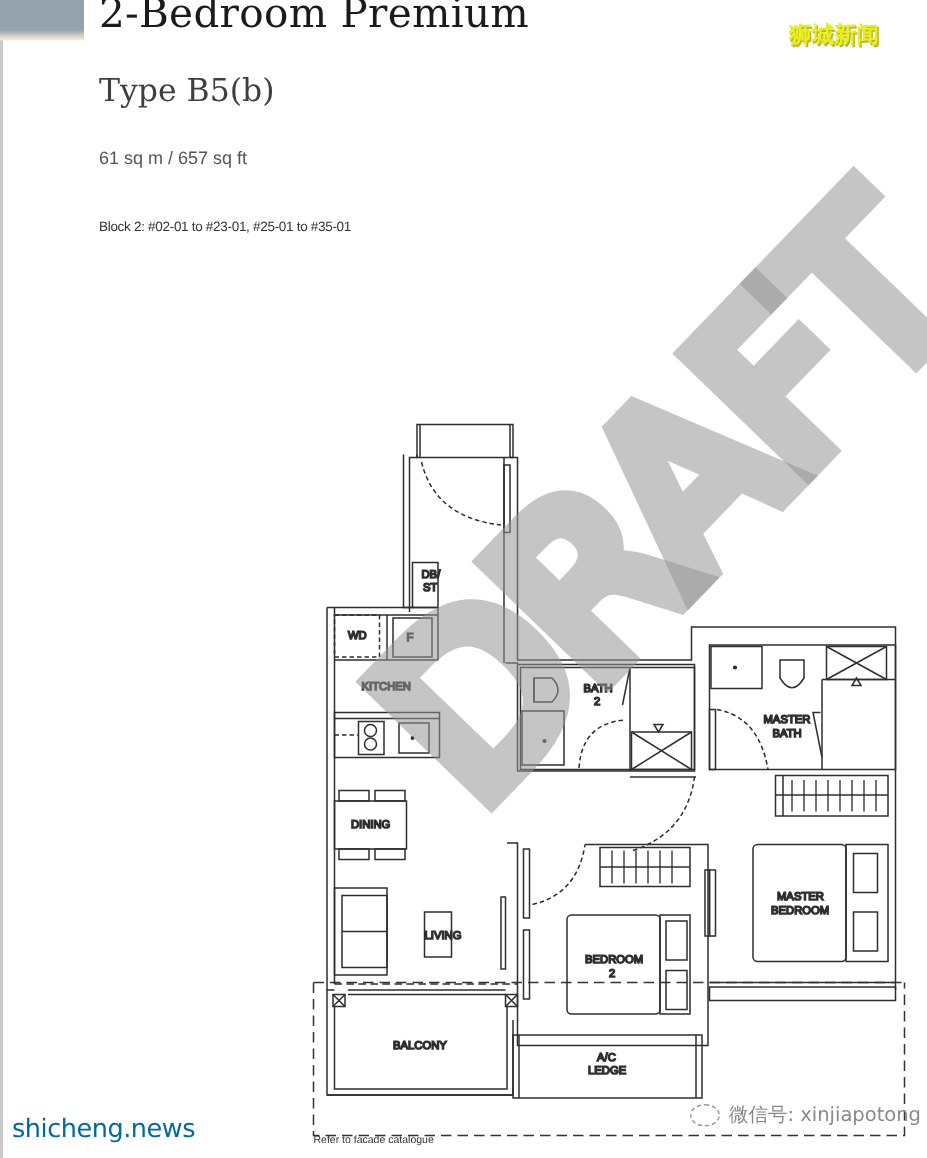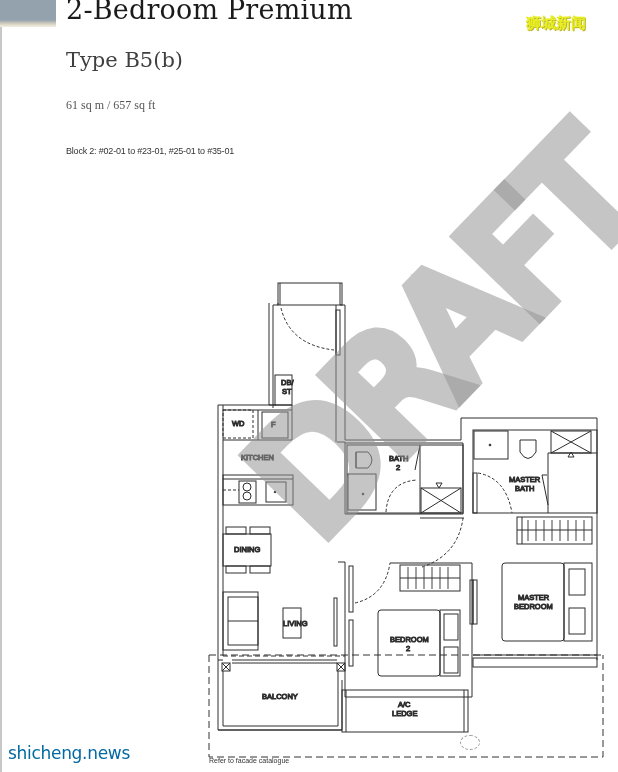--- a/index.html
+++ b/index.html
@@ -14,21 +14,21 @@
     }
     .title {
       position: absolute; left: 66px; top: -6px; font-family: "DejaVu Serif", serif;
       font-size: 27px; color: #1b1b1b; letter-spacing: 0.2px; white-space: nowrap;
     }
     .subtitle {
       position: absolute; left: 66px; top: 48px; font-family: "DejaVu Serif", serif;
       font-size: 21px; color: #3f3f3f; white-space: nowrap; text-align: center;
     }
     .area {
-      position: absolute; left: 66px; top: 98px; font-family: Liberation Serif, serif;
+      position: absolute; left: 66px; top: 98px; font-family: Liberation Sans, sans-serif;
       font-size: 12px; color: #555; white-space: nowrap;
     }
     .units {
       position: absolute; left: 66px; top: 146px; font-family: Liberation Sans, sans-serif;
       font-size: 9px; color: #333; white-space: nowrap; letter-spacing: -0.2px;
     }
     .wm-cn {
       position: absolute; left: 526px; top: 14px; font-family: Liberation Sans, sans-serif;
       font-size: 15px; font-weight: bold; color: #e8ee1f; white-space: nowrap;
       text-shadow: 1px 1px 0 #b9b32a;
@@ -244,14 +244,14 @@
   <text x="392" y="716">LEDGE</text>
 </svg>
 
 <div class="draft">DRAFT</div>
 
 <div class="facade-note">Refer to facade catalogue</div>
 
 <div class="wm-site">shicheng.news</div>
 
 <div class="wm-wechat">
-  <span class="wc-icon"></span>
+  <span class="wc-icon"></span><span>微信号: xinjiapotong</span>
 </div>
 
 </body></html>

